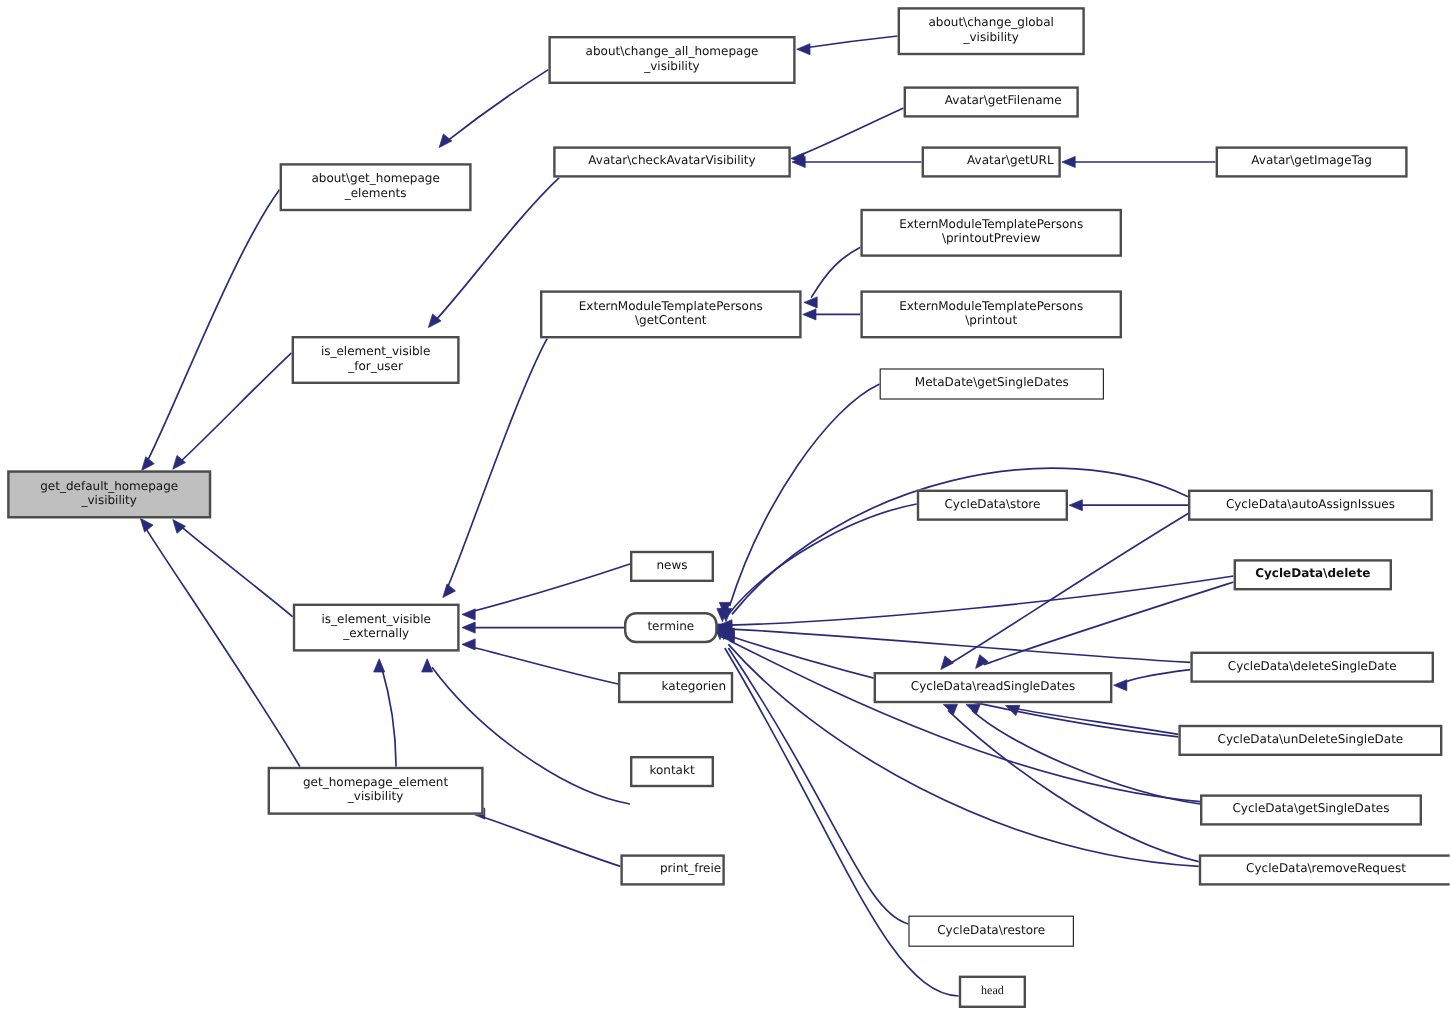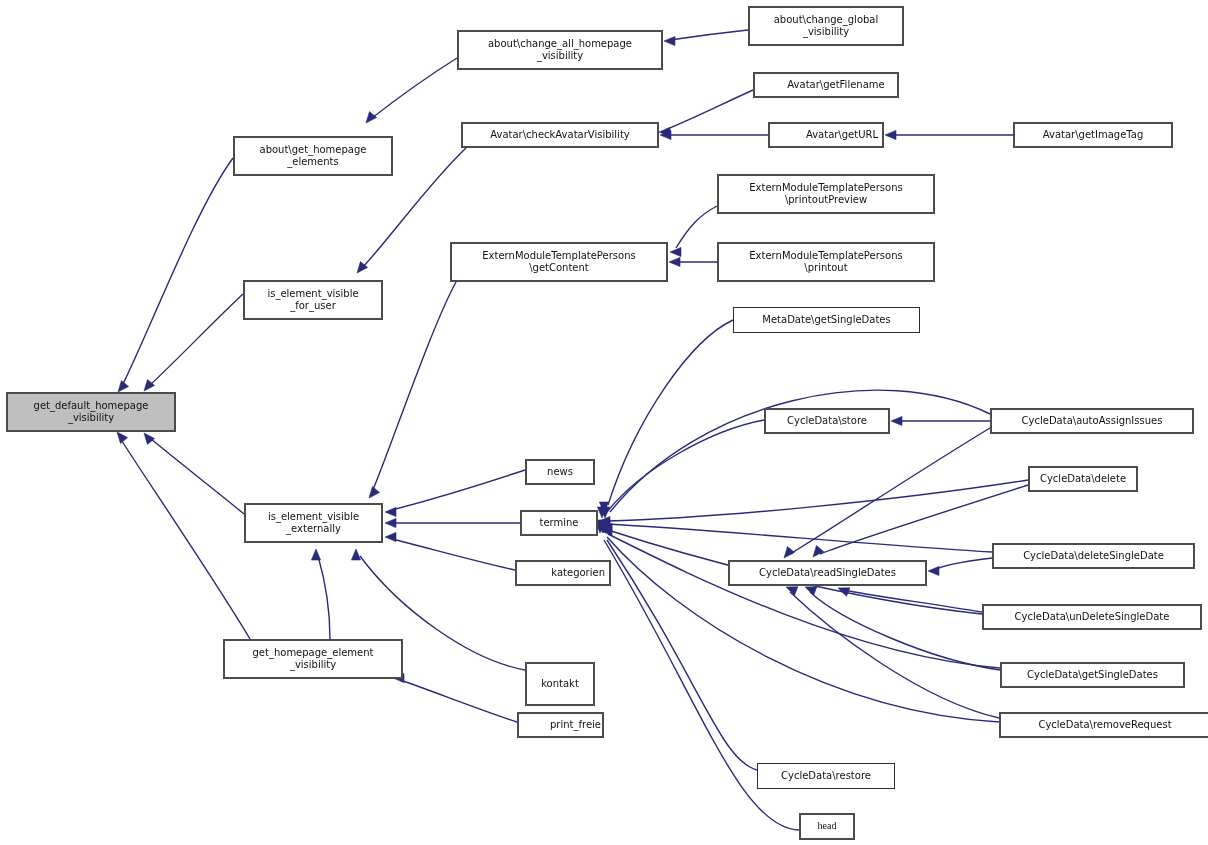--- a/index.html
+++ b/index.html
@@ -163,28 +163,28 @@
 \getContent</span></div>
       <div class="node-box thick" style="left: 717px; top: 174px; width: 218px; height: 40px;"><span class="node-label">ExternModuleTemplatePersons
 \printoutPreview</span></div>
       <div class="node-box thick" style="left: 717px; top: 242px; width: 218px; height: 40px;"><span class="node-label">ExternModuleTemplatePersons
 \printout</span></div>
       <div class="node-box thick" style="left: 244px; top: 503px; width: 139px; height: 40px;"><span class="node-label">is_element_visible
 _externally</span></div>
       <div class="node-box thick" style="left: 223px; top: 639px; width: 180px; height: 40px;"><span class="node-label">get_homepage_element
 _visibility</span></div>
       <div class="node-box thick" style="left: 525px; top: 459px; width: 70px; height: 26px;"><span class="node-label">news</span></div>
-      <div class="node-box thick" style="left: 520px; top: 510px; width: 78px; height: 26px;"><span class="node-label">termine</span></div>
+      <div class="node-box thick" style="left: 520px; top: 510px; width: 78px; height: 26px; border-radius: 10px;"><span class="node-label">termine</span></div>
       <div class="node-box thick" style="left: 515px; top: 560px; width: 96px; height: 26px; justify-content: flex-end;"><span class="node-label">kategorien</span></div>
-      <div class="node-box thick" style="left: 525px; top: 662px; width: 70px; height: 44px; text-align: center;"><span class="node-label">kontakt</span></div>
+      <div class="node-box thick" style="left: 525px; top: 630px; width: 70px; height: 26px; text-align: center;"><span class="node-label">kontakt</span></div>
       <div class="node-box thick" style="left: 517px; top: 712px; width: 87px; height: 26px; padding-left: 30px;"><span class="node-label">print_freie</span></div>
       <div class="node-box " style="left: 733px; top: 307px; width: 187px; height: 26px;"><span class="node-label">MetaDate\getSingleDates</span></div>
       <div class="node-box thick" style="left: 764px; top: 408px; width: 126px; height: 26px;"><span class="node-label">CycleData\store</span></div>
       <div class="node-box thick" style="left: 990px; top: 408px; width: 204px; height: 26px;"><span class="node-label">CycleData\autoAssignIssues</span></div>
-      <div class="node-box thick" style="left: 1028px; top: 466px; width: 110px; height: 26px;"><span class="node-label">CycleData\delete</span></div>
+      <div class="node-box thick" style="left: 1028px; top: 466px; width: 132px; height: 26px; font-weight: bold;"><span class="node-label">CycleData\delete</span></div>
       <div class="node-box thick" style="left: 992px; top: 543px; width: 203px; height: 26px;"><span class="node-label">CycleData\deleteSingleDate</span></div>
       <div class="node-box thick" style="left: 728px; top: 560px; width: 199px; height: 26px; text-align: center;"><span class="node-label">CycleData\readSingleDates</span></div>
       <div class="node-box thick" style="left: 982px; top: 604px; width: 220px; height: 26px;"><span class="node-label">CycleData\unDeleteSingleDate</span></div>
       <div class="node-box thick" style="left: 1000px; top: 662px; width: 185px; height: 26px;"><span class="node-label">CycleData\getSingleDates</span></div>
       <div class="node-box thick" style="left: 999px; top: 712px; width: 212px; height: 26px;"><span class="node-label">CycleData\removeRequest</span></div>
       <div class="node-box " style="left: 757px; top: 763px; width: 138px; height: 26px;"><span class="node-label">CycleData\restore</span></div>
       <div class="node-box thick" style="left: 799px; top: 813px; width: 56px; height: 27px; font-family: Liberation Serif, serif;"><span class="node-label">head</span></div>
     </div>
 </div>
 

